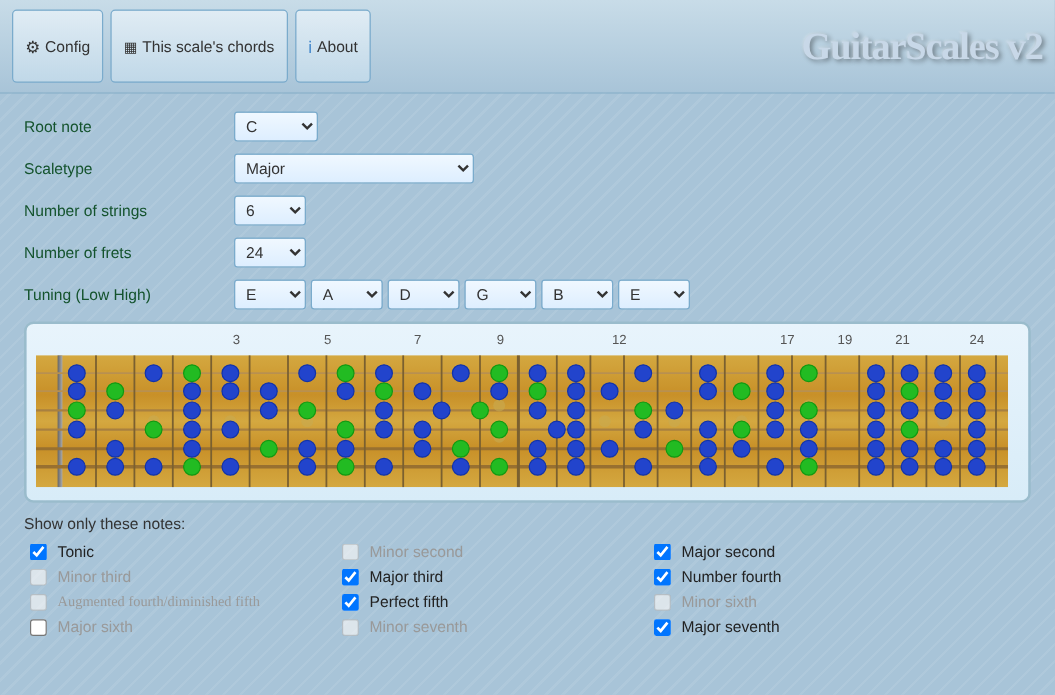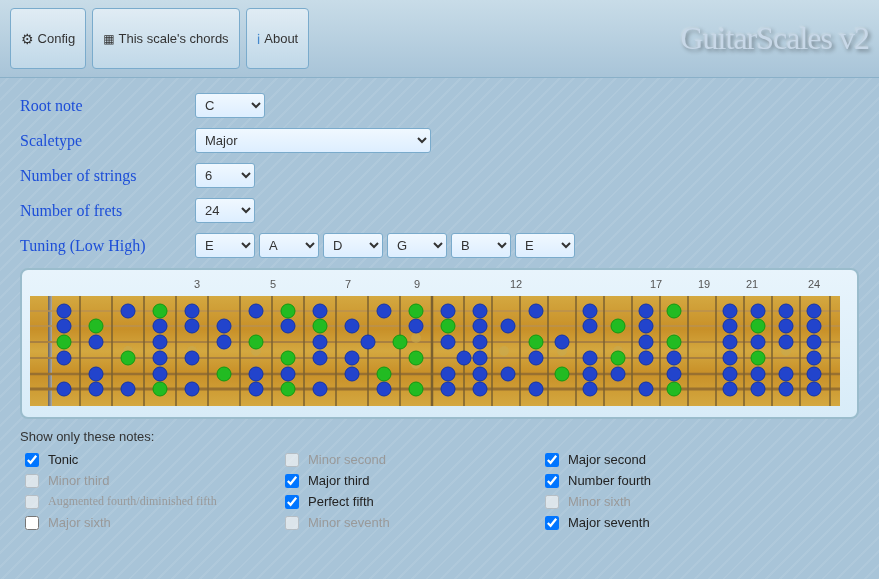--- a/index.html
+++ b/index.html
@@ -42,57 +42,56 @@
       border-radius: 4px;
       cursor: pointer;
       font-size: 13px;
       color: #333;
     }
     .logo-area {
       margin-left: auto;
     }
     .logo-text {
       font-size: 32px;
-      font-weight: normal;
+      font-weight: bold;
       color: #c8d8e8;
       text-shadow: 2px 2px 4px rgba(0,0,0,0.4), -1px -1px 2px rgba(255,255,255,0.3);
       font-family: Georgia, serif;
       letter-spacing: -1px;
       margin-left: 30px;
     }
 
     
     .content {
       padding: 15px 20px;
     }
 
     
     .form-row {
       display: flex;
       align-items: center;
       margin-bottom: 10px;
     }
     .form-label {
       width: 175px;
-      font-size: 16px;
-      color: #1d4ed8;
-      font-family: Liberation Serif, serif;
+      font-size: 13px;
+      color: #14532d;
     }
     select {
       background: linear-gradient(to bottom, #f0f8ff, #ddeeff);
       border: 1px solid #7aabcc;
       border-radius: 3px;
       padding: 3px 5px;
       font-size: 13px;
       color: #333;
       cursor: pointer;
       appearance: auto;
     }
     .select-root { width: 70px; }
-    .select-scale { width: 236px; }
+    .select-scale { width: 200px; }
     .select-strings { width: 60px; }
     .select-frets { width: 60px; }
     .tuning-selects { display: flex; gap: 4px; }
     .select-tuning { width: 60px; }
 
     
     .fretboard-container {
       margin: 10px 0;
       background: linear-gradient(to bottom, #e8f4fc, #d8ecf8);
       border: 2px solid #9abccc;

